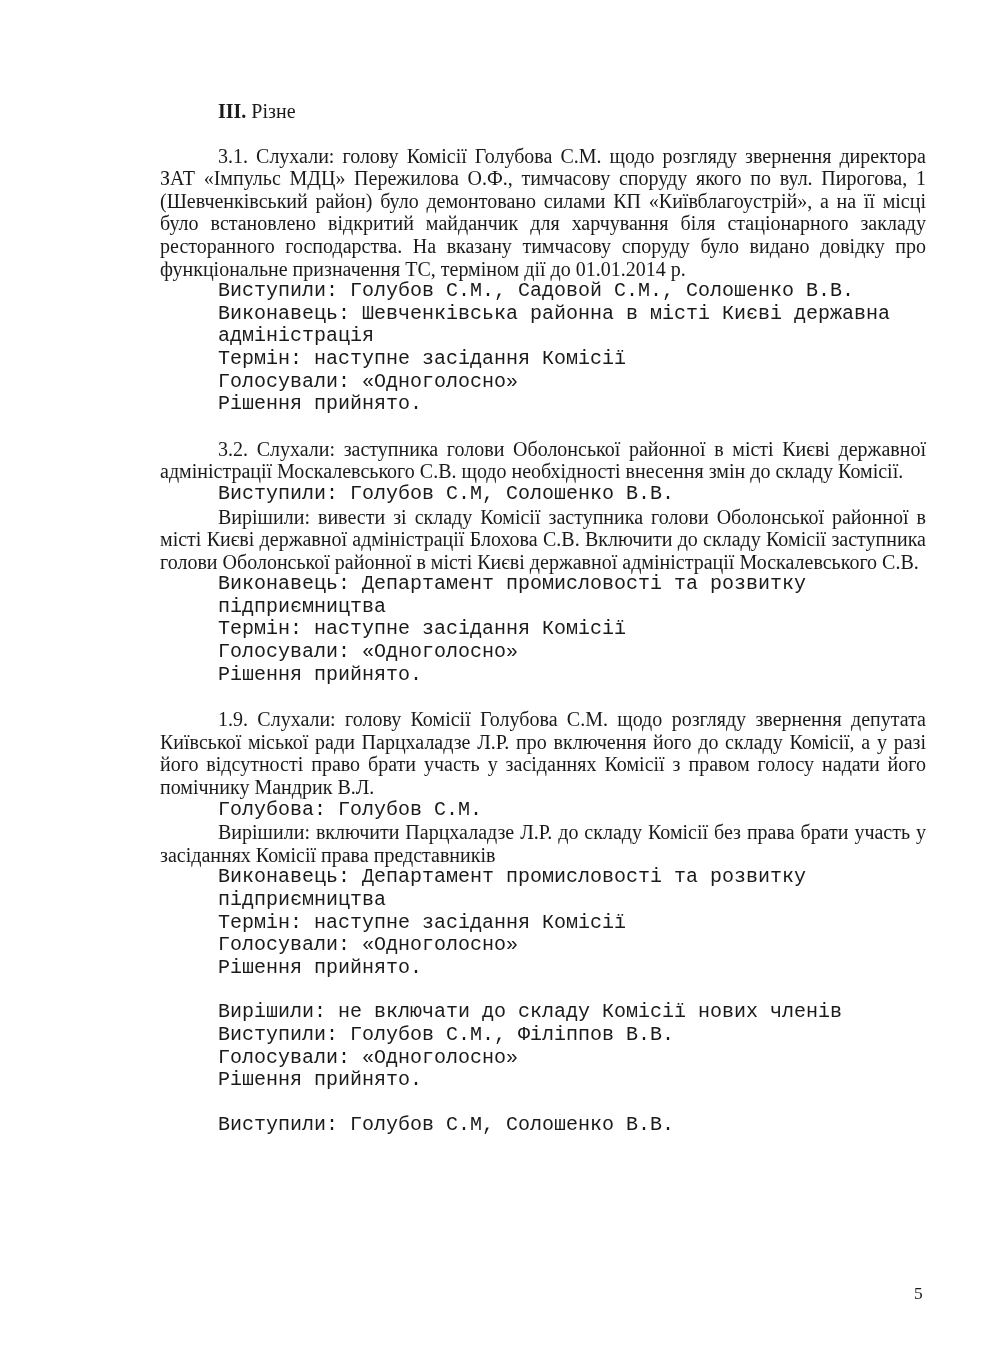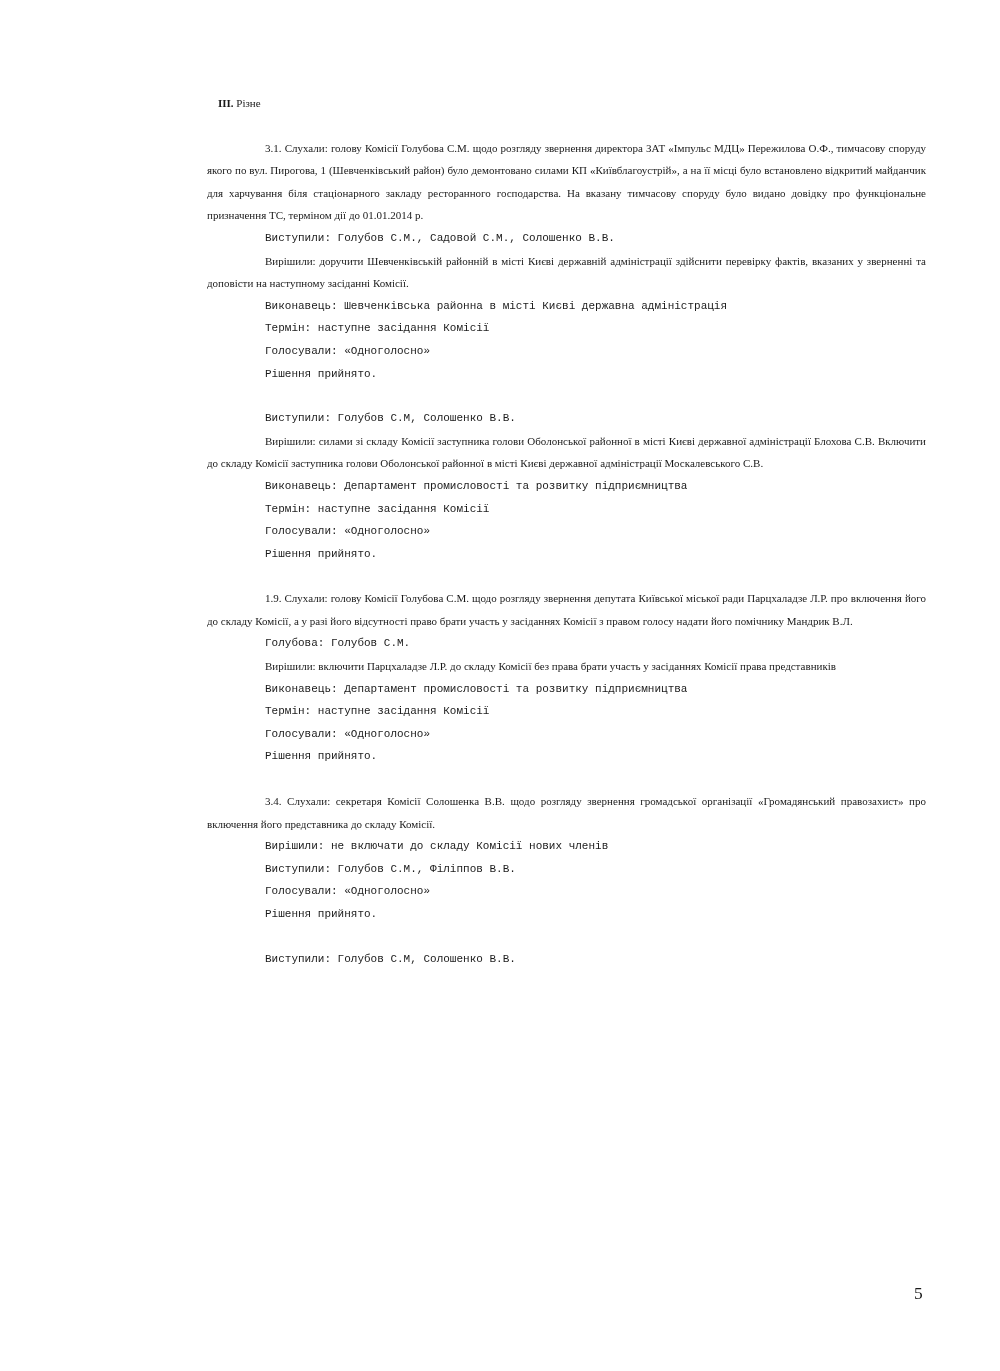--- a/index.html
+++ b/index.html
@@ -2,26 +2,26 @@
 <html><head>
 <meta charset="utf-8">
 <style>
   html, body { margin: 0; padding: 0; background: #ffffff; }
   body {
     width: 1000px; height: 1371px; position: relative; overflow: hidden;
     font-family: "Liberation Serif", "DejaVu Serif", serif;
     color: #1a1a1a;
   }
   .page {
-    position: absolute; left: 160px; top: 92px; width: 766px;
-    font-size: 11px; line-height: 22.6px;
+    position: absolute; left: 160px; top: 100px; width: 766px;
+    font-size: 20px; line-height: 22.6px;
   }
   .heading { margin-left: 58px; margin-bottom: 22px; }
   .heading b { font-weight: bold; }
-  .section { margin-bottom: 22px; margin-left: 47px; }
+  .section { margin-bottom: 22px; }
   p { margin: 0; }
   .j { text-align: justify; text-indent: 58px; }
   .line { padding-left: 58px; font-family: Liberation Mono, monospace; }
   .pagenum {
     position: absolute; left: 914px; top: 1283px;
     font-size: 17.4px;
   }
 </style>
 </head>
 <body>
@@ -29,48 +29,47 @@
 <div class="page">
 
   <div class="heading">
     <b>III.</b>
     <span>Різне</span>
   </div>
 
   <div class="section">
     <p class="j">3.1. Слухали: голову Комісії Голубова С.М. щодо розгляду звернення директора ЗАТ «Імпульс МДЦ» Пережилова О.Ф., тимчасову споруду якого по вул. Пирогова, 1 (Шевченківський район) було демонтовано силами КП «Київблагоустрій», а на її місці було встановлено відкритий майданчик для харчування біля стаціонарного закладу ресторанного господарства. На вказану тимчасову споруду було видано довідку про функціональне призначення ТС, терміном дії до 01.01.2014 р.</p>
     <p class="line">Виступили: Голубов С.М., Садовой С.М., Солошенко В.В.</p>
-    <p class="j">Вирішили: доручити Шевченківській районній в місті Києві державній адміністрації здійснити перевірку фактів, вказаних у зверненні та доповісти на наступному засіданні Комісії.</p>
     <p class="line">Виконавець: Шевченківська районна в місті Києві державна адміністрація</p>
     <p class="line">Термін: наступне засідання Комісії</p>
     <p class="line">Голосували: «Одноголосно»</p>
     <p class="line">Рішення прийнято.</p>
   </div>
 
   <div class="section">
+    <p class="j">3.2. Слухали: заступника голови Оболонської районної в місті Києві державної адміністрації Москалевського С.В. щодо необхідності внесення змін до складу Комісії.</p>
     <p class="line">Виступили: Голубов С.М, Солошенко В.В.</p>
-    <p class="j">Вирішили: силами зі складу Комісії заступника голови Оболонської районної в місті Києві державної адміністрації Блохова С.В. Включити до складу Комісії заступника голови Оболонської районної в місті Києві державної адміністрації Москалевського С.В.</p>
+    <p class="j">Вирішили: вивести зі складу Комісії заступника голови Оболонської районної в місті Києві державної адміністрації Блохова С.В. Включити до складу Комісії заступника голови Оболонської районної в місті Києві державної адміністрації Москалевського С.В.</p>
     <p class="line">Виконавець: Департамент промисловості та розвитку підприємництва</p>
     <p class="line">Термін: наступне засідання Комісії</p>
     <p class="line">Голосували: «Одноголосно»</p>
     <p class="line">Рішення прийнято.</p>
   </div>
 
   <div class="section">
     <p class="j">1.9. Слухали: голову Комісії Голубова С.М. щодо розгляду звернення депутата Київської міської ради Парцхаладзе Л.Р. про включення його до складу Комісії, а у разі його відсутності право брати участь у засіданнях Комісії з правом голосу надати його помічнику Мандрик В.Л.</p>
     <p class="line">Голубова: Голубов С.М.</p>
     <p class="j">Вирішили: включити Парцхаладзе Л.Р. до складу Комісії без права брати участь у засіданнях Комісії права представників</p>
     <p class="line">Виконавець: Департамент промисловості та розвитку підприємництва</p>
     <p class="line">Термін: наступне засідання Комісії</p>
     <p class="line">Голосували: «Одноголосно»</p>
     <p class="line">Рішення прийнято.</p>
   </div>
 
   <div class="section">
-    <p class="j">3.4. Слухали: секретаря Комісії Солошенка В.В. щодо розгляду звернення громадської організації «Громадянський правозахист» про включення його представника до складу Комісії.</p>
     <p class="line">Вирішили: не включати до складу Комісії нових членів</p>
     <p class="line">Виступили: Голубов С.М., Філіппов В.В.</p>
     <p class="line">Голосували: «Одноголосно»</p>
     <p class="line">Рішення прийнято.</p>
   </div>
 
   <div class="section">
     <p class="line">Виступили: Голубов С.М, Солошенко В.В.</p>
   </div>
 

